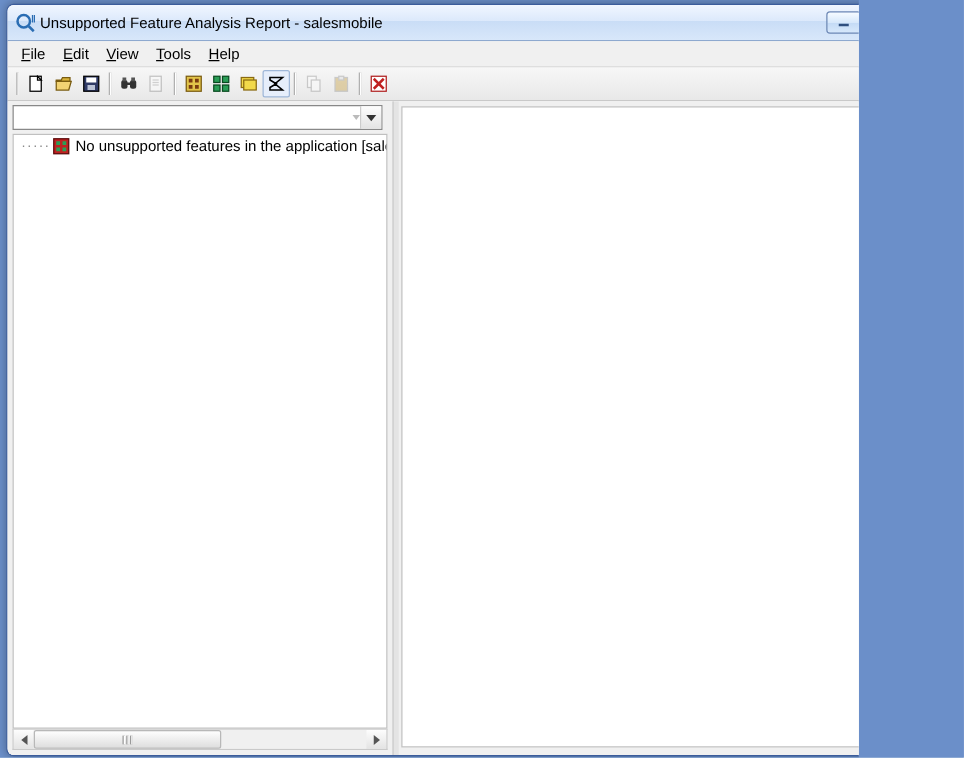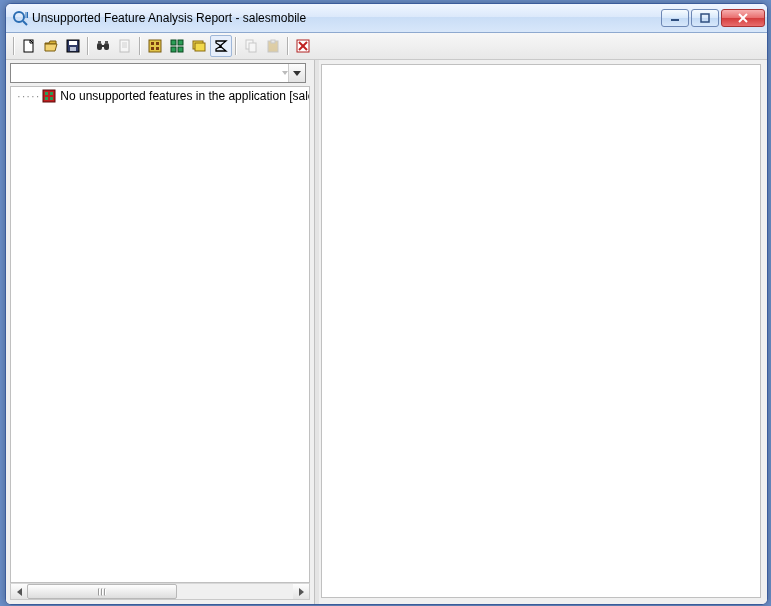--- a/index.html
+++ b/index.html
@@ -3,21 +3,21 @@
 <meta charset="utf-8">
 <style>
   html, body {
     margin: 0;
     padding: 0;
     font-family: "Segoe UI", Tahoma, sans-serif;
     font-size: 12px;
     background: #6b8fc9;
   }
   .desktop {
-    width: 771px;
+    width: 687px;
     height: 606px;
     background: #6b8fc9;
     position: relative;
     overflow: hidden;
   }
   .window {
     position: absolute;
     left: 5px;
     top: 3px;
     width: 761px;
@@ -306,20 +306,27 @@
         </div>
         <div class="win-btn close">
           <svg width="12" height="10">
             <line x1="2" y1="1" x2="10" y2="9" stroke="#fff" stroke-width="2"></line>
             <line x1="10" y1="1" x2="2" y2="9" stroke="#fff" stroke-width="2"></line>
           </svg>
         </div>
       </div>
     </div>
 
+    <div class="menubar">
+      <div class="menu-item"><span class="ul">F</span><span>ile</span></div>
+      <div class="menu-item"><span class="ul">E</span><span>dit</span></div>
+      <div class="menu-item"><span class="ul">V</span><span>iew</span></div>
+      <div class="menu-item"><span class="ul">T</span><span>ools</span></div>
+      <div class="menu-item"><span class="ul">H</span><span>elp</span></div>
+    </div>
 
     <div class="toolbar">
       <div class="tb-sep"></div>
       <div class="tb-btn" title="New">
         <svg width="16" height="16">
           <rect x="3" y="2" width="9" height="12" fill="#fff" stroke="#000"></rect>
           <polygon points="9,2 12,5 9,5" fill="#fff" stroke="#000"></polygon>
         </svg>
       </div>
       <div class="tb-btn" title="Open">

